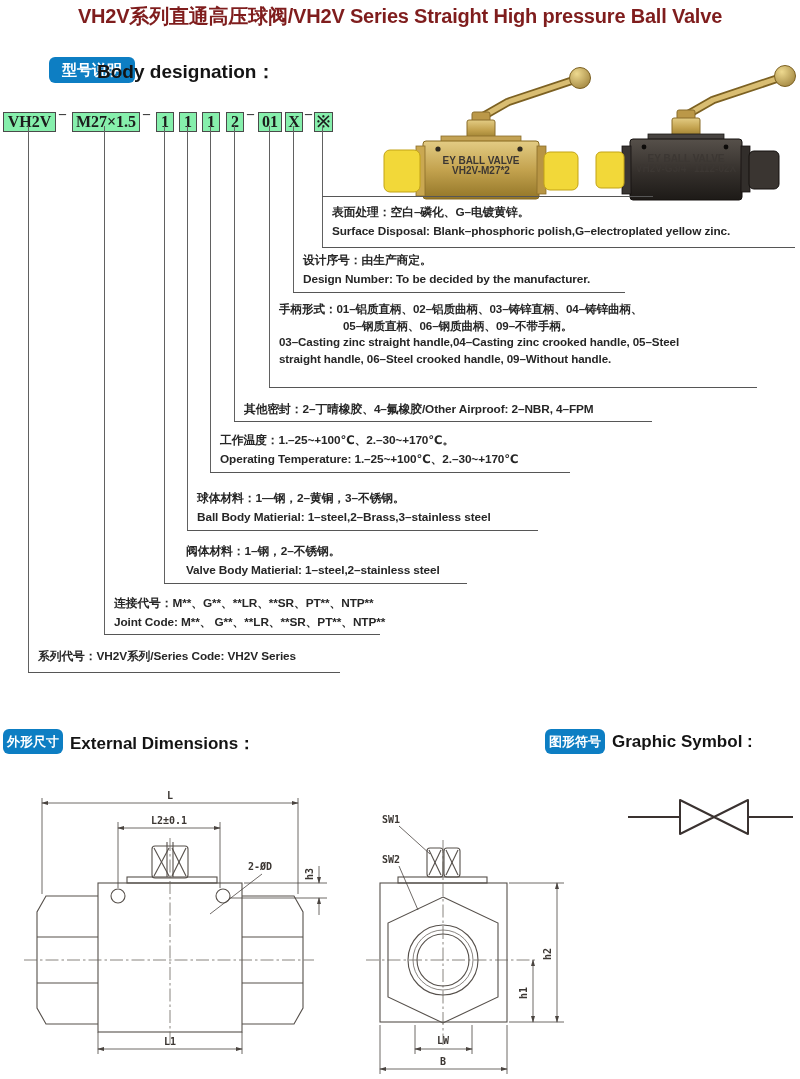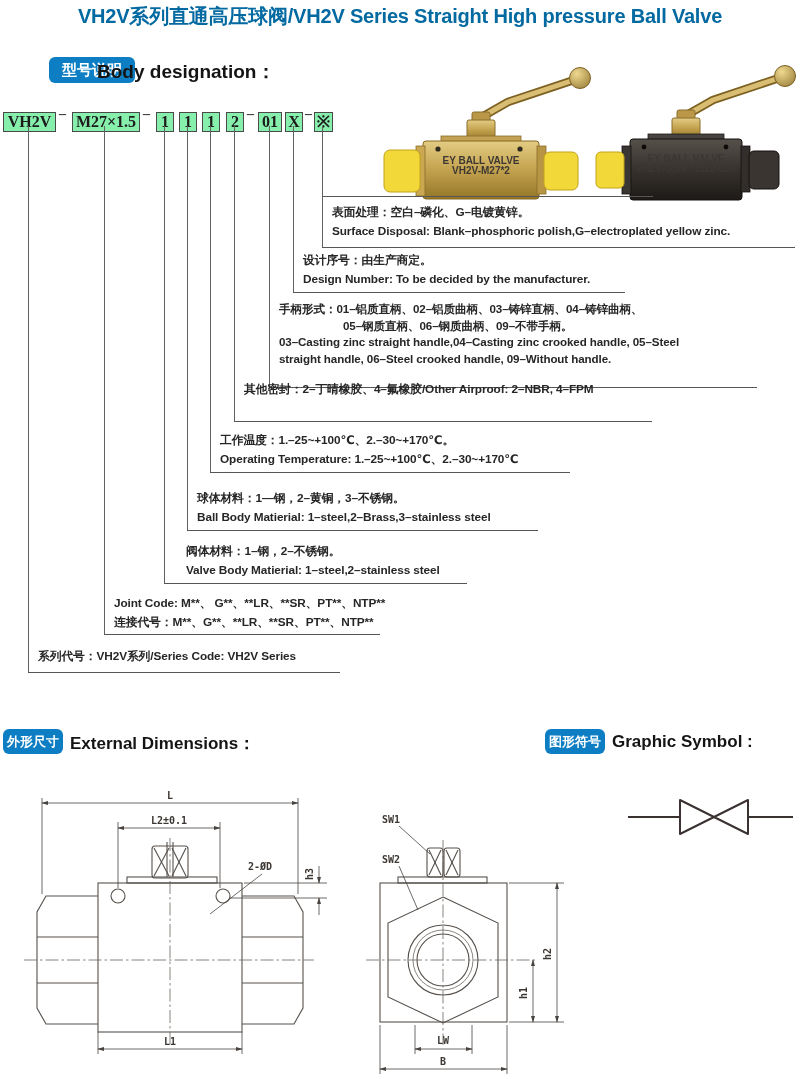--- a/index.html
+++ b/index.html
@@ -1,19 +1,19 @@
 <!DOCTYPE html>
 <html><head>
 <meta charset="utf-8">
 <style>
   html,body{margin:0;padding:0;background:#ffffff;}
   .page{position:relative;width:800px;height:1079px;background:#ffffff;overflow:hidden;
         font-family:"Liberation Sans","DejaVu Sans",sans-serif;}
   .title{position:absolute;left:0;top:3px;width:800px;text-align:center;
-         font-size:20px;font-weight:700;color:#0369a1;letter-spacing:-0.2px;white-space:nowrap;}
+         font-size:20px;font-weight:700;color:#7f1d1d;letter-spacing:-0.2px;white-space:nowrap;}
   .badge{position:absolute;background:#0d7ec3;color:#ffffff;text-align:center;
          border-radius:6px;font-weight:700;}
   .badge-lg{left:3px;top:57px;width:86px;height:26px;line-height:26px;font-size:15px;margin-left:46px;}
   .badge-sm{width:60px;height:25px;line-height:25px;font-size:13px;}
   .heading{position:absolute;font-weight:700;color:#141414;white-space:nowrap;}
   .heading-lg{left:97px;top:59px;font-size:19px;}
   .heading-sm{font-size:17px;}
   
   .cbox{position:absolute;top:112px;height:18px;border:1.6px solid #4a4a4a;
         font-family:"Liberation Serif","DejaVu Serif",serif;font-weight:700;font-size:16px;
@@ -134,21 +134,21 @@
   <div class="ul" style="left:269px;top:387px;width:488px"></div>
   <div class="ann ann-tight" style="left:279px;top:301px">
     <div>手柄形式：01–铝质直柄、02–铝质曲柄、03–铸锌直柄、04–铸锌曲柄、</div>
     <div class="ind">05–钢质直柄、06–钢质曲柄、09–不带手柄。</div>
     <div>03–Casting zinc straight handle,04–Casting zinc crooked handle, 05–Steel</div>
     <div>straight handle, 06–Steel crooked handle, 09–Without handle.</div>
   </div>
 
   <div class="vl" style="left:234px;top:126px;height:295px"></div>
   <div class="ul" style="left:234px;top:421px;width:418px"></div>
-  <div class="ann" style="left:244px;top:380px">
+  <div class="ann" style="left:244px;top:400px">
     <div>其他密封：2–丁晴橡胶、4–氟橡胶/Other Airproof: 2–NBR, 4–FPM</div>
   </div>
 
   <div class="vl" style="left:210px;top:126px;height:346px"></div>
   <div class="ul" style="left:210px;top:472px;width:360px"></div>
   <div class="ann" style="left:220px;top:431px">
     <div>工作温度：1.–25~+100℃、2.–30~+170℃。</div>
     <div>Operating Temperature: 1.–25~+100℃、2.–30~+170℃</div>
   </div>
 
@@ -162,22 +162,22 @@
   <div class="vl" style="left:164px;top:126px;height:457px"></div>
   <div class="ul" style="left:164px;top:583px;width:303px"></div>
   <div class="ann" style="left:186px;top:542px">
     <div>阀体材料：1–钢，2–不锈钢。</div>
     <div>Valve Body Matierial: 1–steel,2–stainless steel</div>
   </div>
 
   <div class="vl" style="left:104px;top:126px;height:508px"></div>
   <div class="ul" style="left:104px;top:634px;width:276px"></div>
   <div class="ann" style="left:114px;top:594px">
+    <div>连接代号：M**、G**、**LR、**SR、PT**、NTP**</div>
     <div>Joint Code: M**、 G**、**LR、**SR、PT**、NTP**</div>
-    <div>连接代号：M**、G**、**LR、**SR、PT**、NTP**</div>
   </div>
 
   <div class="vl" style="left:28px;top:126px;height:546px"></div>
   <div class="ul" style="left:28px;top:672px;width:312px"></div>
   <div class="ann" style="left:38px;top:647px">
     <div>系列代号：VH2V系列/Series Code:  VH2V Series</div>
   </div>
 
   <div class="badge badge-sm" style="left:3px;top:729px">外形尺寸</div>
   <div class="heading heading-sm" style="left:70px;top:732px">External Dimensions：</div>

